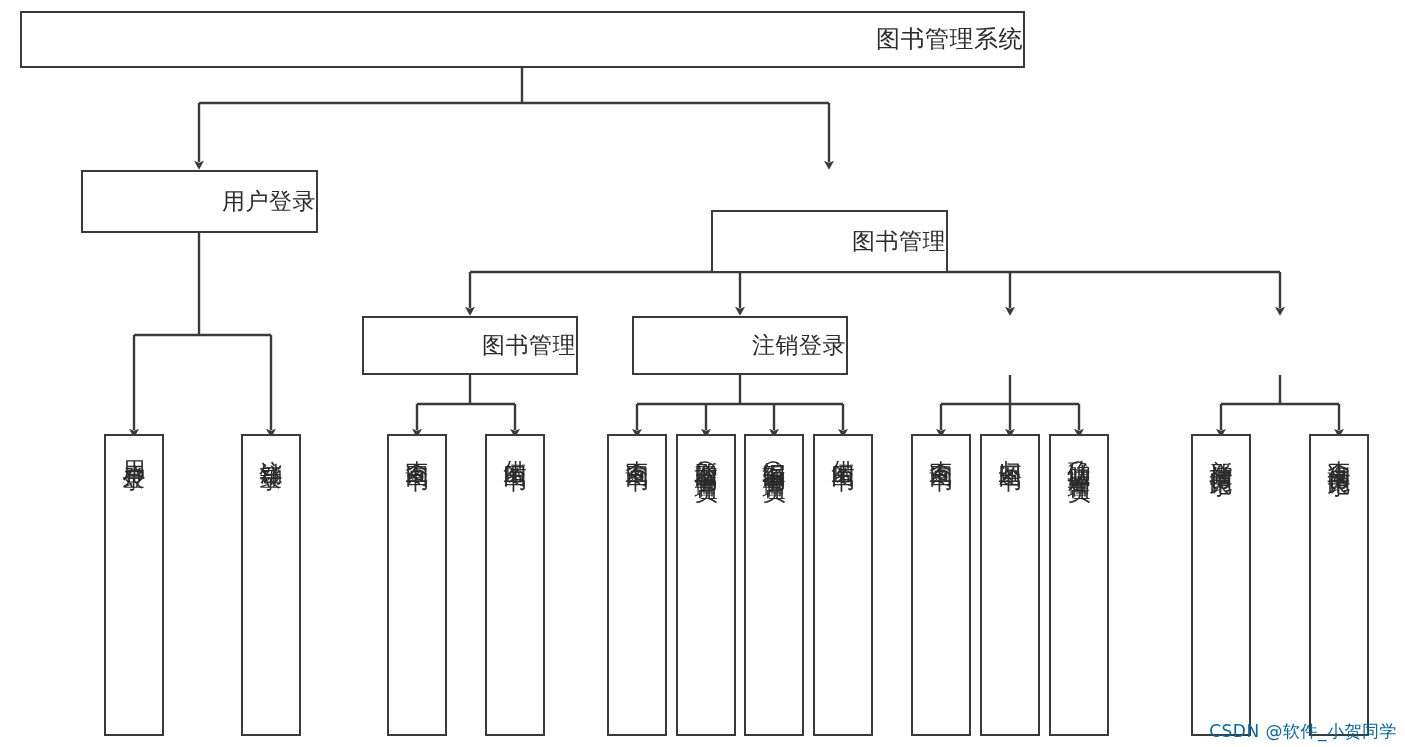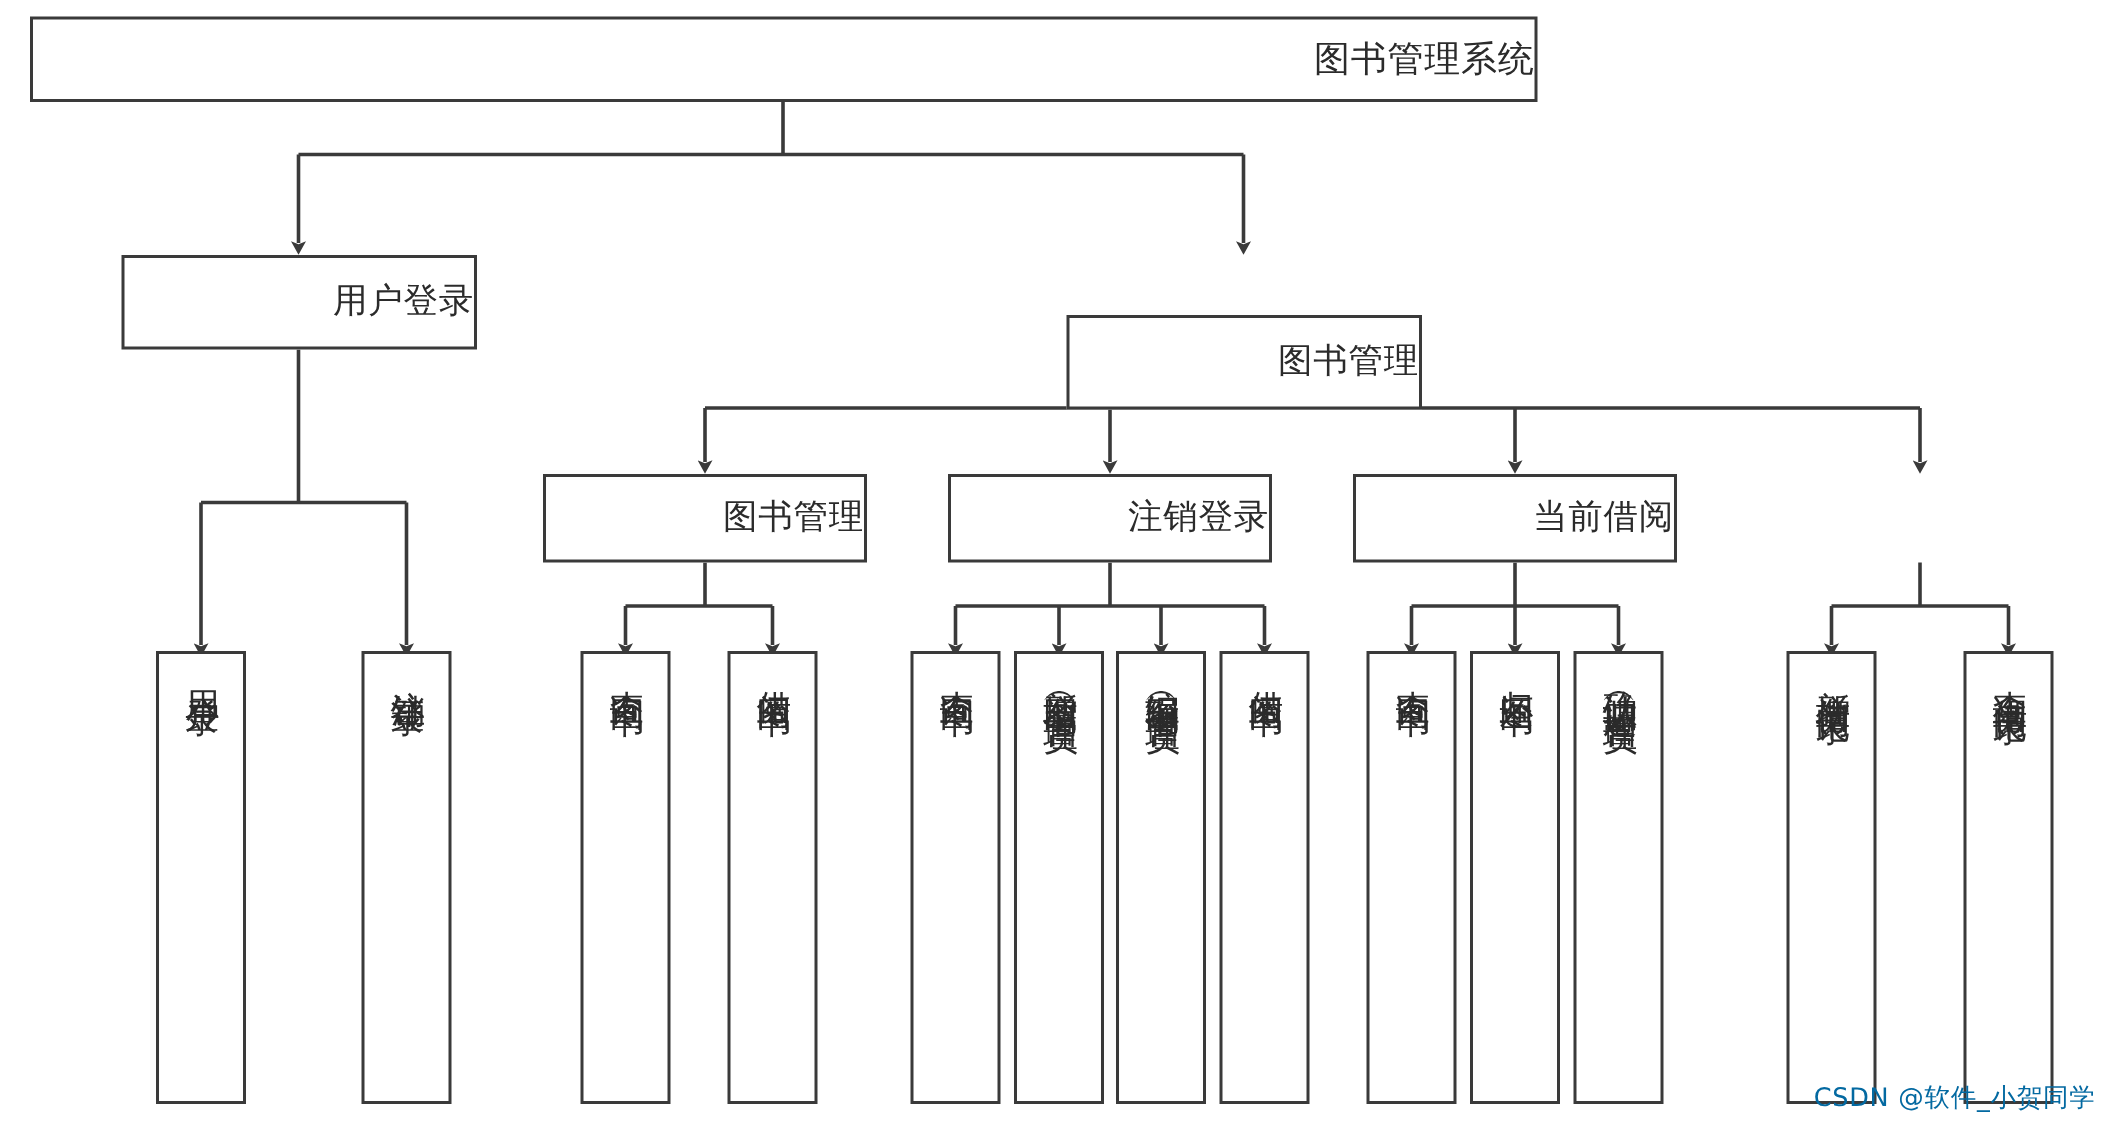--- a/index.html
+++ b/index.html
@@ -141,23 +141,20 @@
   <div class="node horiz" style="left:711px; top:170px; width:237px; height:63px;margin-top:40px;">
     <span class="node-label">图书管理</span>
   </div>
 
   <div class="node horiz" style="left:362px; top:316px; width:216px; height:59px;">
     <span class="node-label">图书管理</span>
   </div>
   <div class="node horiz" style="left:632px; top:316px; width:216px; height:59px;">
     <span class="node-label">注销登录</span>
   </div>
-  <div class="node horiz" style="left:902px; top:316px; width:216px; height:59px;">
-    <span class="node-label">当前借阅</span>
-  </div>
 
   <div class="node vert" style="left:104px; top:434px; width:60px; height:302px;">
     <span class="node-label">用户登录</span>
   </div>
   <div class="node vert" style="left:241px; top:434px; width:60px; height:302px;">
     <span class="node-label">注销登录</span>
   </div>
 
   <div class="node vert" style="left:387px; top:434px; width:60px; height:302px;">
     <span class="node-label">查询图书</span>

